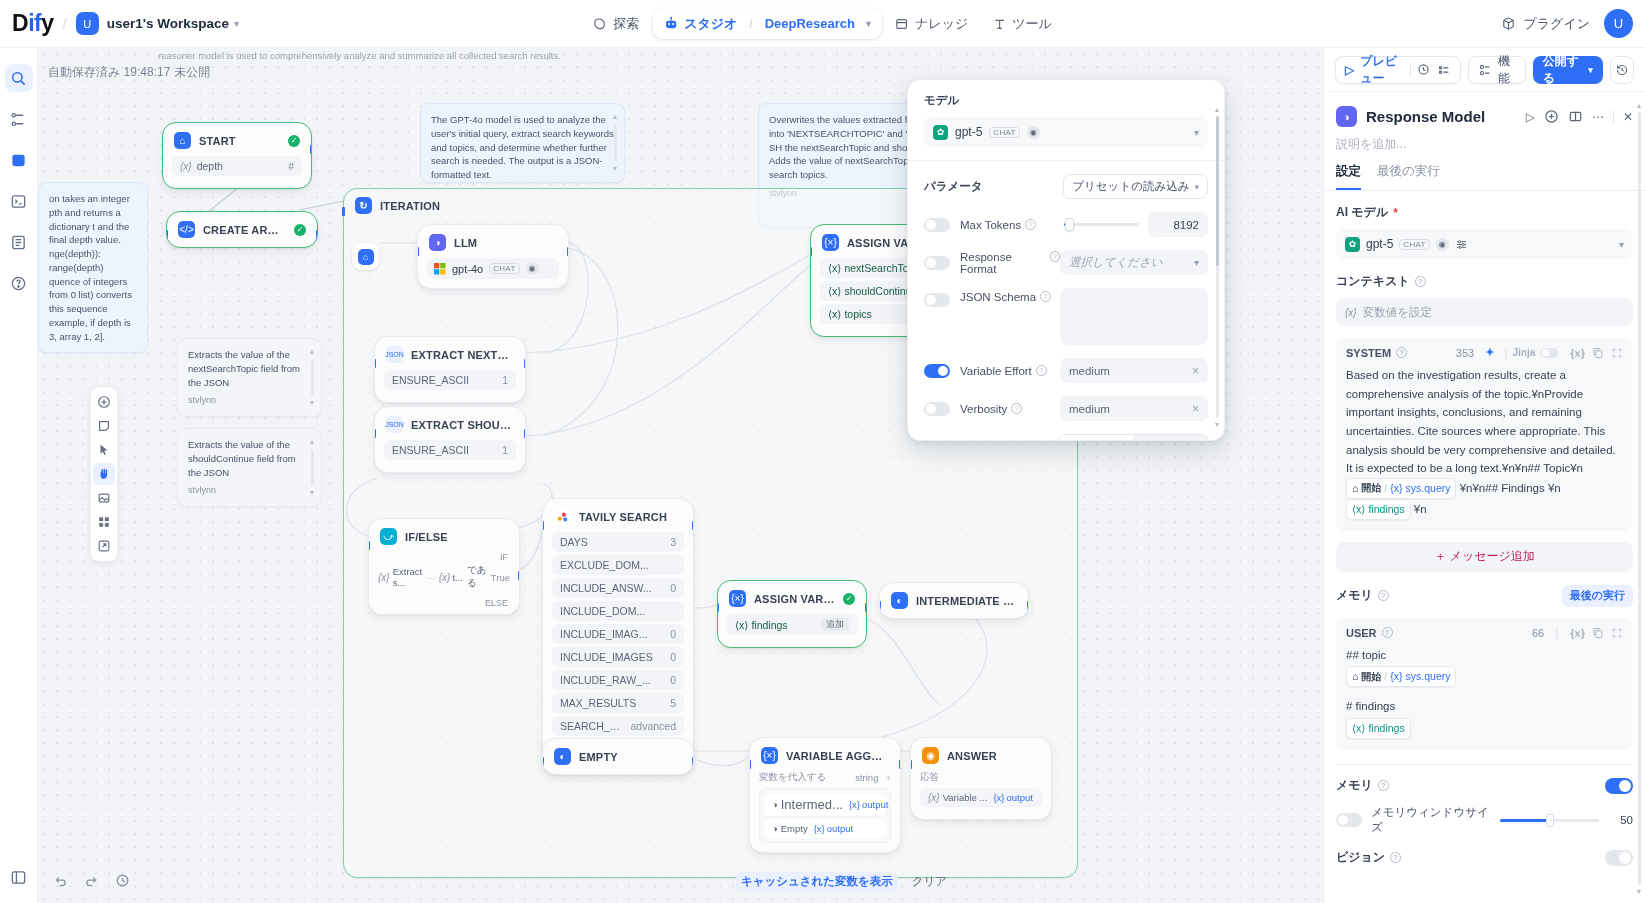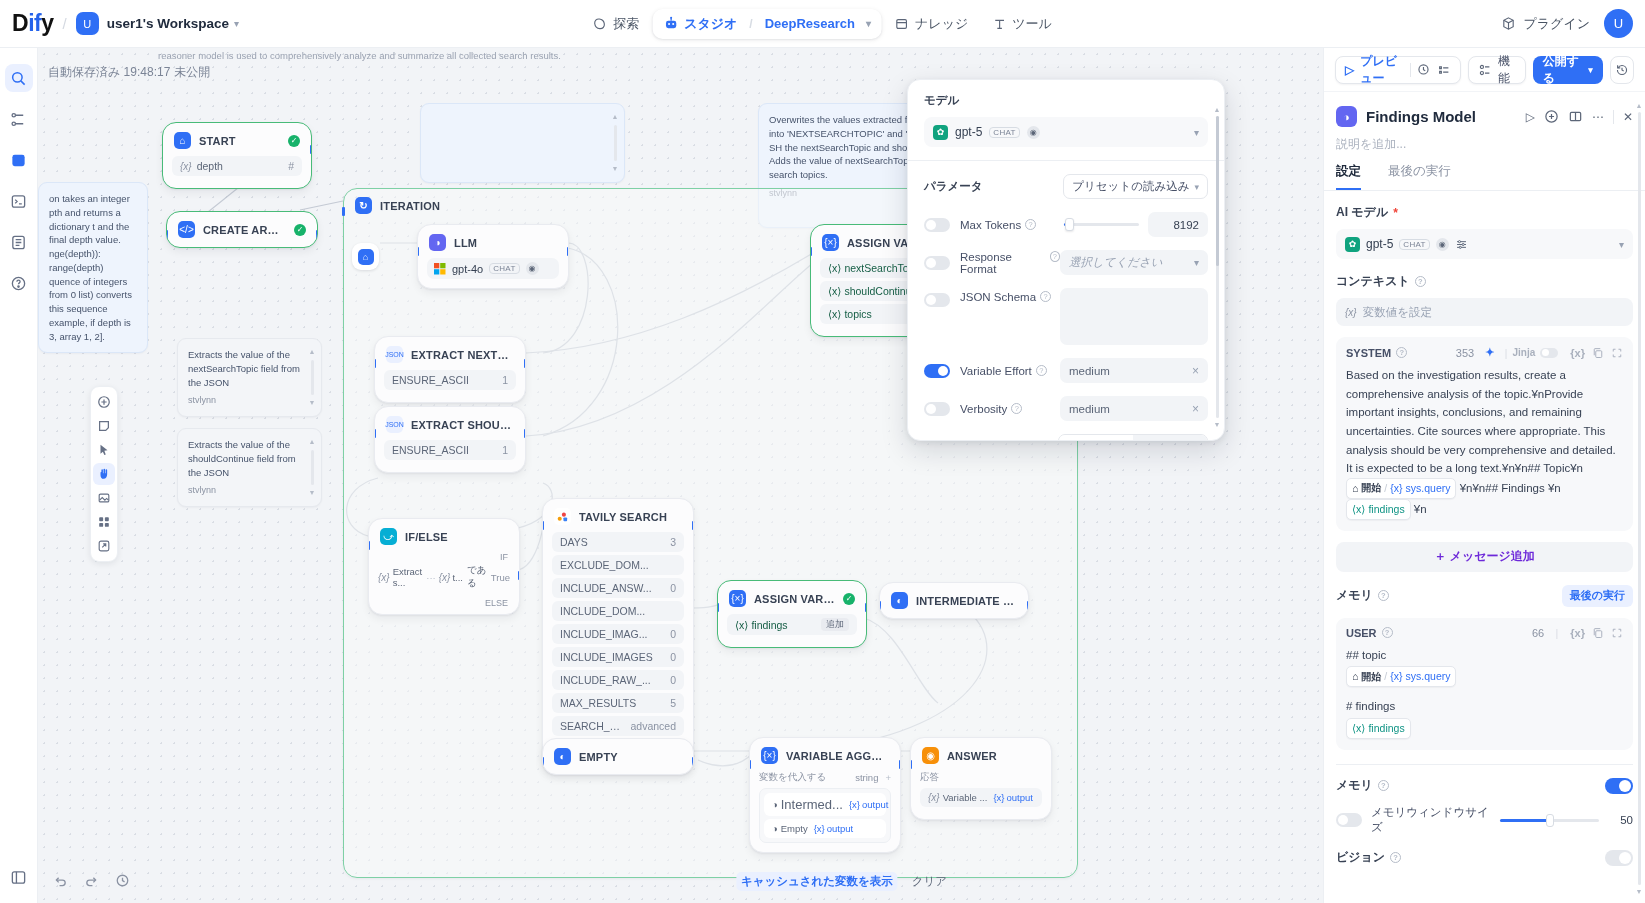--- a/index.html
+++ b/index.html
@@ -283,21 +283,21 @@
     align-items: center; justify-content: center; color: #5c6678; background: #fff;
   }
   .rp-header { display: flex; align-items: center; gap: 9px; padding: 14px 12px 0 12px; }
   .rp-ic {
     width: 21px; height: 21px; border-radius: 6px; background: #6366f1; display: flex;
     align-items: center; justify-content: center; color: #fff; font-size: 11px; flex: 0 0 auto;
   }
   .rp-title { font-size: 15px; font-weight: 700; color: #202b3d; }
   .rp-acts { margin-left: auto; display: flex; align-items: center; gap: 9px; color: #5c6678; }
   .rp-desc { padding: 9px 12px 0 12px; font-size: 12px; color: #a9b0bd; }
-  .rp-tabs { display: flex; gap: 27px; padding: 10px 12px 0 12px; border-bottom: 1px solid #eceff3; }
+  .rp-tabs { display: flex; gap: 16px; padding: 10px 12px 0 12px; border-bottom: 1px solid #eceff3; }
   .rp-tab { font-size: 12.5px; color: #8b93a3; padding-bottom: 8px; }
   .rp-tab.on { color: #202b3d; font-weight: 700; border-bottom: 2px solid #2f6ff5; }
   .rp-body { padding: 13px 12px 0 12px; }
   .sec-label { font-size: 12px; font-weight: 700; color: #384254; display: flex; align-items: center; gap: 5px; }
   .req { color: #f04438; }
   .model-select {
     margin-top: 8px; height: 30px; background: #f7f8fa; border-radius: 8px; display: flex;
     align-items: center; padding: 0 9px; gap: 6px; font-size: 12px;
   }
   .ctx-box {
@@ -317,21 +317,21 @@
     display: inline-flex; align-items: center; gap: 3px; background: #fff; border: 1px solid #e4e7ec;
     border-radius: 5px; padding: 1px 5px; font-size: 10.5px; vertical-align: middle;
     box-shadow: 0 1px 1px rgba(16,24,40,.04);
   }
   .vtag .jp { color: #384254; font-weight: 600; font-size: 10px; }
   .vtag .sl { color: #c4cad4; }
   .vtag .blue { color: #2f6ff5; }
   .vtag .green { color: #0e9384; }
   .addmsg {
     margin-top: 11px; height: 30px; background: #f2f4f7; border-radius: 8px; display: flex;
-    align-items: center; justify-content: center; gap: 5px; font-size: 12px; color: #6d28d9; font-weight: 700;
+    align-items: center; justify-content: center; gap: 5px; font-size: 12px; color: #be185d; font-weight: 400;
   }
   .mem-row { margin-top: 13px; display: flex; align-items: center; }
   .mem-btn {
     margin-left: auto; height: 22px; border-radius: 6px; background: #eaf0ff; color: #2f6ff5;
     font-size: 11px; font-weight: 600; display: flex; align-items: center; padding: 0 8px;
   }
   .hr { height: 1px; background: #eceff3; margin: 14px 0 0 0; }
   .opt-row { display: flex; align-items: center; margin-top: 11px; }
   .opt-name { font-size: 11.5px; color: #475067; margin-left: 9px; }
   .big-toggle { width: 28px; height: 16px; border-radius: 9px; background: #2f6ff5; position: relative; margin-left: auto; }
@@ -466,20 +466,21 @@
 
     <div class="autosave">
       <span>自動保存済み 19:48:17</span>
       <span>未公開</span>
     </div>
 
     <div class="note" style="left:0px; top:134px; width:110px;">
       <span>on takes an integer pth and returns a dictionary t and the final depth value. nge(depth)): range(depth) quence of integers from 0 list) converts this sequence example, if depth is 3, array 1, 2].</span>
     </div>
     <div class="note" style="left:382px; top:55px; width:205px; height:80px; overflow:hidden;">
+      <span>The GPT-4o model is used to analyze the user's initial query, extract search keywords and topics, and determine whether further search is needed. The output is a JSON-formatted text.</span>
       
       <div class="scroller">
         <span>▲</span>
           <div class="scroll-track"></div>
           <span>▼</span>
       </div>
     </div>
     <div class="note" style="left:720px; top:55px; width:215px; height:125px; overflow:hidden; background:#eef4fd;">
       <span>Overwrites the values extracted from the LLM into 'NEXTSEARCHTOPIC' and 'EXTRACT SH the nextSearchTopic and shouldContin Adds the value of nextSearchTopic to of search topics.</span>
       <div class="auth">stvlynn</div>
@@ -1055,21 +1056,21 @@
         <svg width="14" height="14" viewBox="0 0 16 16" fill="none" stroke="currentColor" stroke-width="1.3">
             <path d="M2.8 8a5.2 5.2 0 105.2-5.2c-2 0-3.7 1.1-4.6 2.8"></path>
             <path d="M3 2.6v3h3"></path>
             <path d="M8 5.4V8l1.9 1.1"></path>
           </svg>
       </div>
     </div>
 
     <div class="rp-header">
       <div class="rp-ic">◑</div>
-      <div class="rp-title">Findings Model</div>
+      <div class="rp-title">Response Model</div>
       <div class="rp-acts">
         <span>▷</span>
         <span>
           <svg width="15" height="15" viewBox="0 0 16 16" fill="none" stroke="currentColor" stroke-width="1.3">
               <circle cx="8" cy="8" r="6"></circle>
               <path d="M8 5.3v5.4M5.3 8h5.4"></path>
             </svg>
         </span>
         <span>
           <svg width="15" height="15" viewBox="0 0 16 16" fill="none" stroke="currentColor" stroke-width="1.3">

